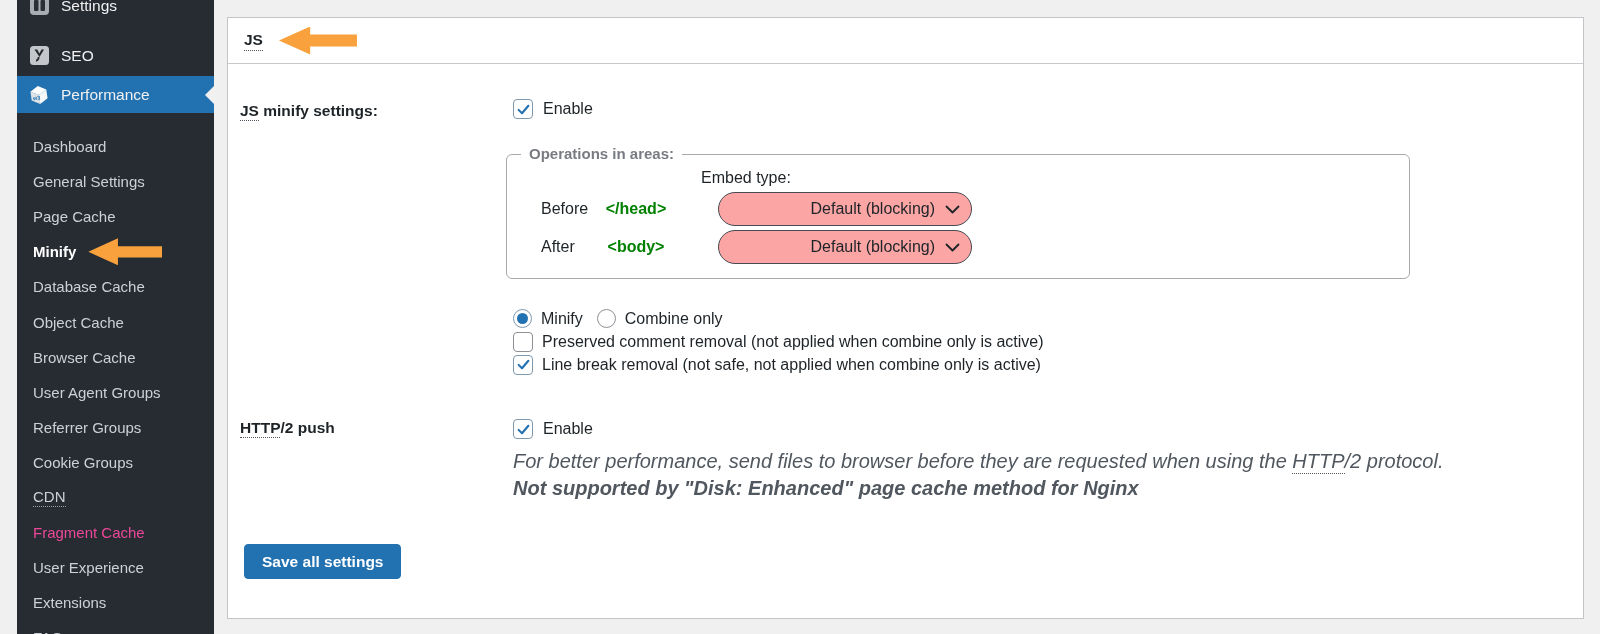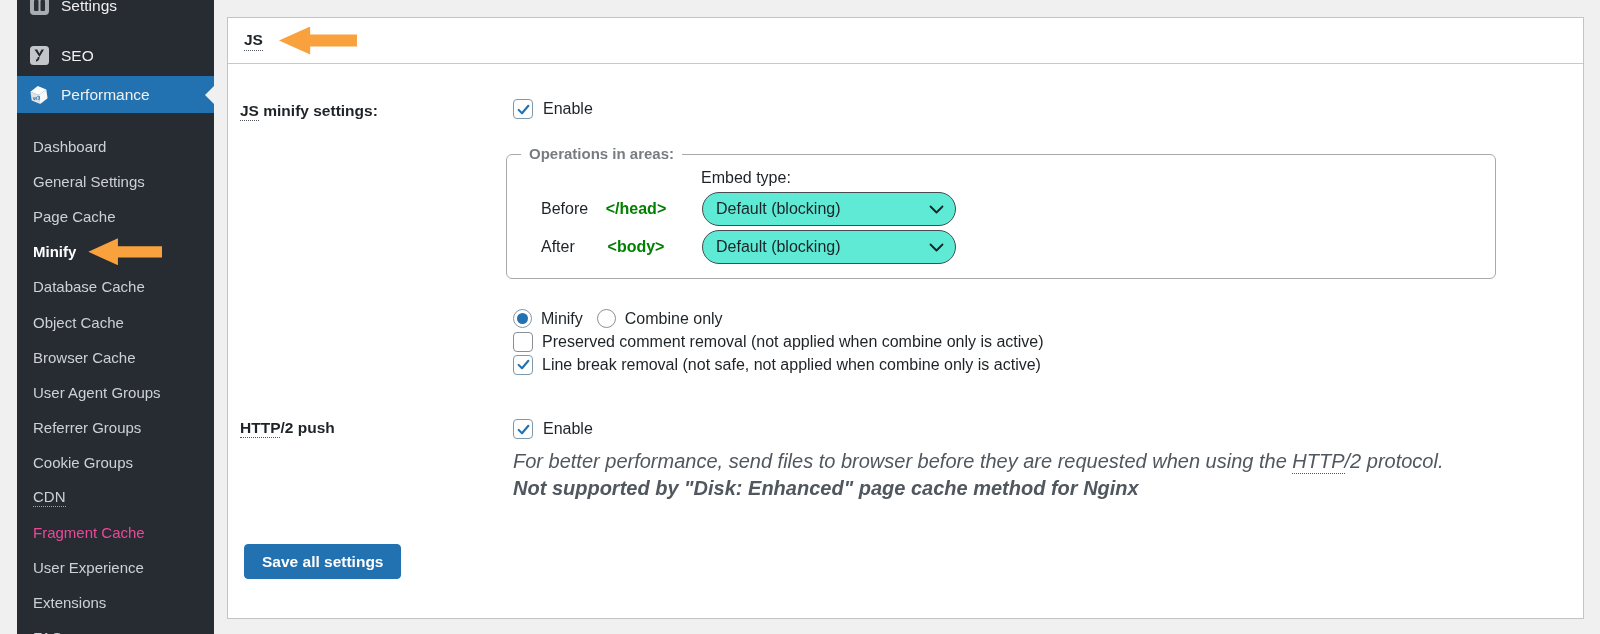--- a/index.html
+++ b/index.html
@@ -85,39 +85,39 @@
     background:#fff; display:inline-flex; align-items:center; justify-content:center;
     flex:0 0 19px; cursor:pointer;
   }
   .radio.checked { border-color:#7e98ad; }
   .radio.checked::after {
     content:""; width:11px; height:11px; border-radius:50%; background:#2271b1;
   }
 
   
   .ops-fieldset {
-    position:absolute; left:278px; top:136px; width:990px; height:125px;
+    position:absolute; left:278px; top:136px; width:904px; height:125px;
     border:1px solid #a7aaad; border-radius:6px;
   }
   .ops-legend {
     position:absolute; top:-10px; left:14px; background:#fff; padding:0 8px;
     font-size:15px; font-weight:700; color:#787c82; white-space:nowrap;
   }
   .embed-type-label { position:absolute; left:194px; top:14px; font-size:16px; }
   .op-row { position:absolute; left:34px; height:34px; display:flex; align-items:center; }
   .op-row-1 { top:37px; }
   .op-row-2 { top:75px; }
   .op-pos { display:inline-block; width:58px; font-size:16px; }
-  .op-code { display:inline-block; width:74px; text-align:center; margin-right:29px;
+  .op-code { display:inline-block; width:74px; text-align:center; margin-right:45px;
              color:#008000; font-weight:700; font-size:16px; }
   .sel {
-    position:relative; width:254px; height:34px; background:#5eead4;
+    position:relative; width:254px; height:34px; background:#fca5a5;
     border:1.5px solid #464c52; border-radius:17px;
     display:flex; align-items:center; padding:0 36px 0 13px;
-    font-size:16px; cursor:pointer;
+    font-size:16px; cursor:pointer;justify-content:flex-end;
   }
   .sel .chev { position:absolute; right:11px; top:50%; margin-top:-4px; }
 
   
   .opt-block { position:absolute; left:285px; top:289px; }
   .opt-row { height:23px; display:flex; align-items:center; gap:9px; font-size:16px; cursor:pointer; }
   .opt-row .ml { margin-left:5px; }
 
   
   .desc { position:absolute; left:285px; font-style:italic; color:#50575e; font-size:20px; }

